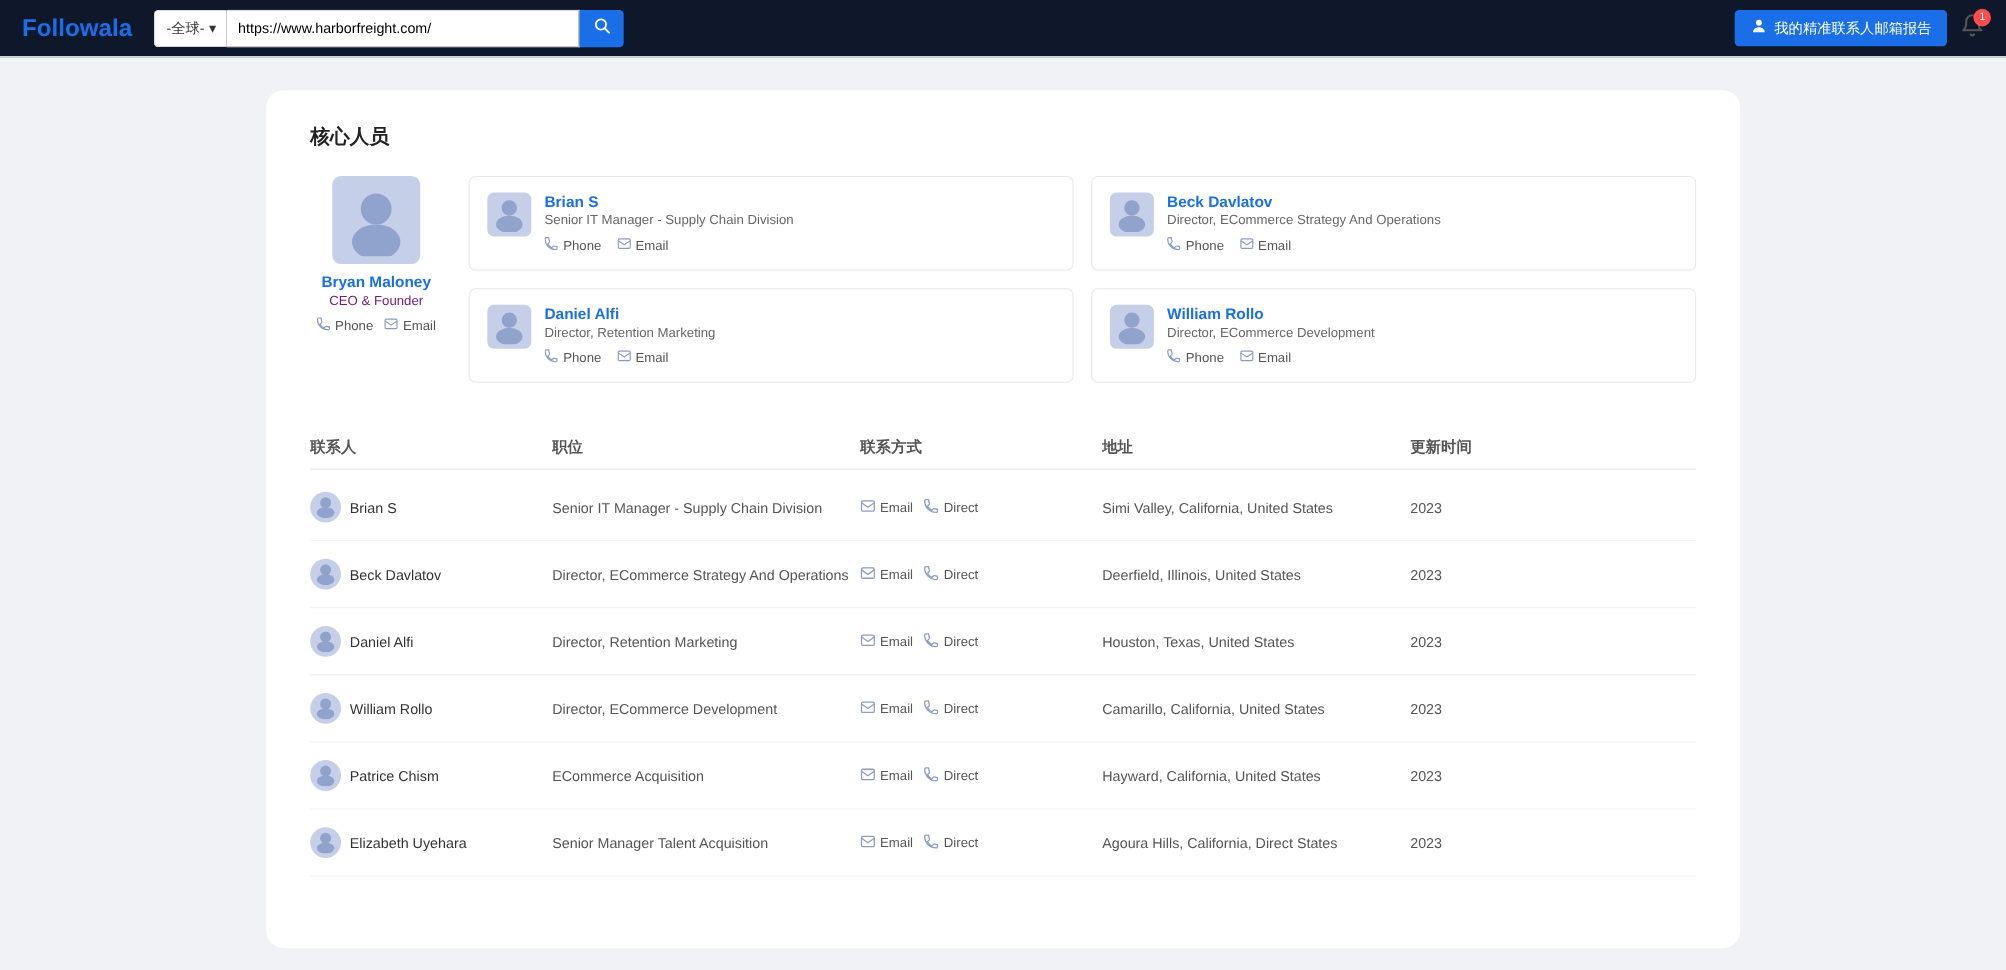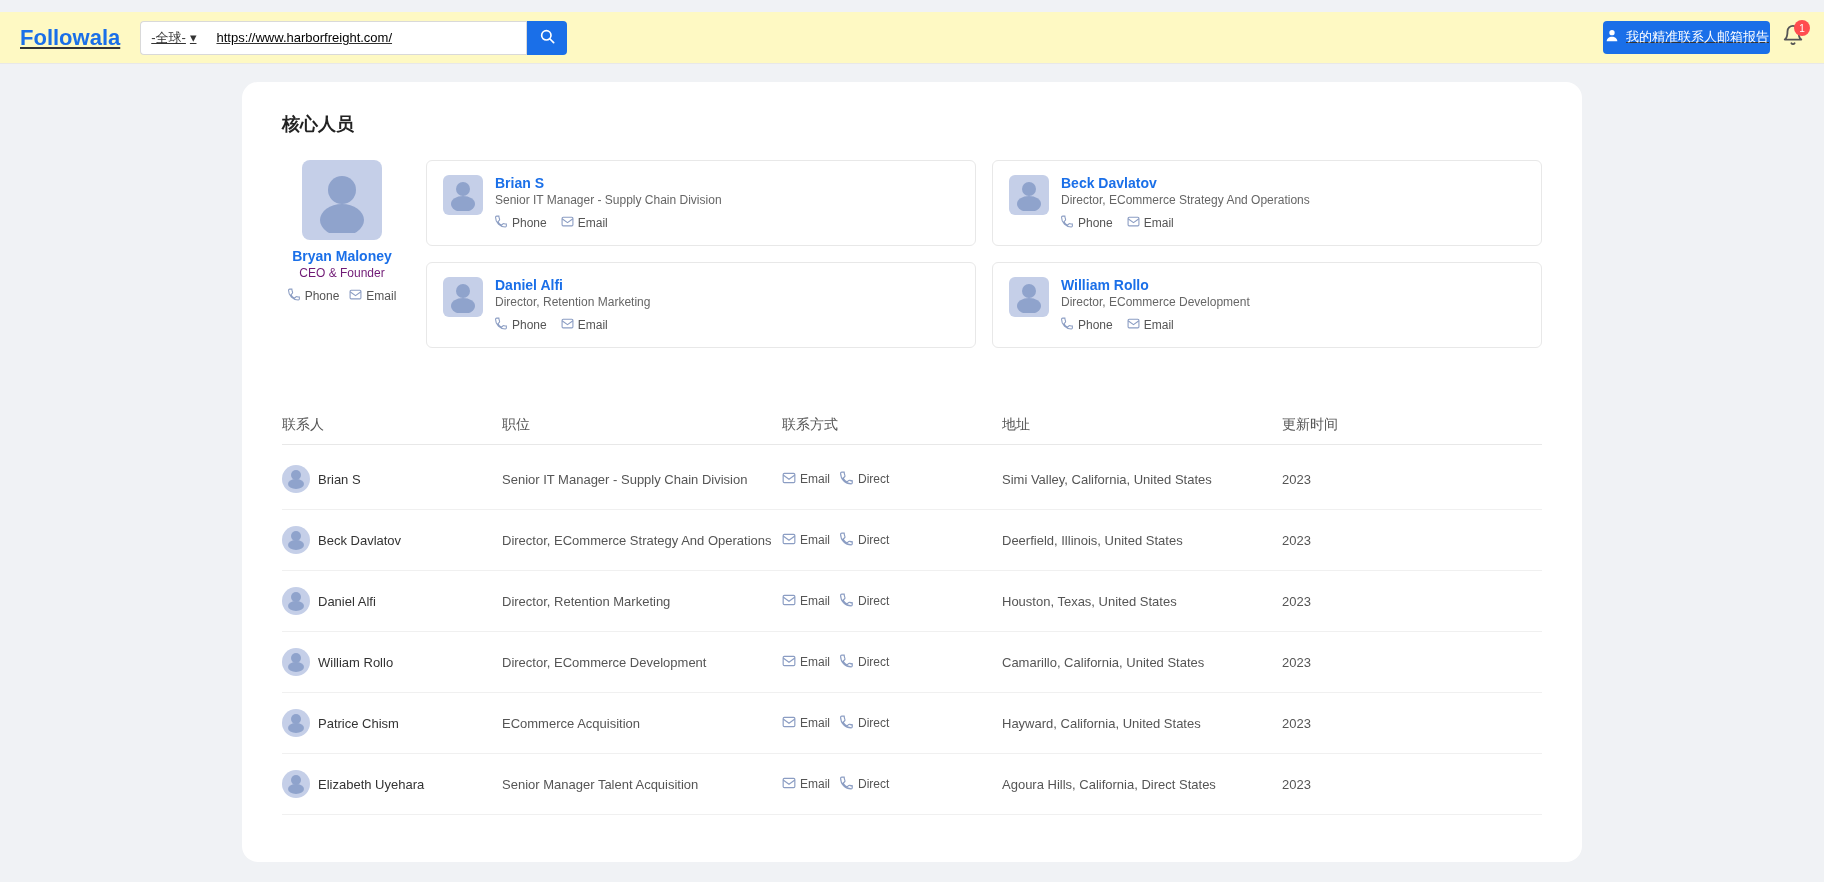--- a/index.html
+++ b/index.html
@@ -2,28 +2,27 @@
 <html><head>
   <meta charset="utf-8">
   <style>
     * { box-sizing: border-box; margin: 0; padding: 0; }
     body { font-family: -apple-system, BlinkMacSystemFont, 'Segoe UI', Arial, sans-serif; background: #f0f2f5; color: #333; font-size: 14px; }
 
     
     .header {
       display: flex;
       align-items: center;
-      background: #fef9c3;
+      background: #0f172a;
       padding: 0 20px;
       height: 52px;
       border-bottom: 1px solid #e8e8e8;
       position: sticky;
-      top: 12px;
+      top: 0;
       z-index: 100;
-      text-decoration: underline;
     }
     .logo {
       font-size: 22px;
       font-weight: 700;
       color: #1a6fe8;
       margin-right: 20px;
       white-space: nowrap;
     }
     .search-region {
       display: flex;
@@ -77,24 +76,25 @@
       margin-left: auto;
       display: flex;
       align-items: center;
       gap: 12px;
     }
     .report-btn {
       background: #1a6fe8;
       color: #fff;
       border: none;
       border-radius: 4px;
-      padding: 7px 1px;
+      padding: 7px 14px;
       font-size: 13px;
       cursor: pointer;
       display: flex;
+      align-items: center;
       gap: 6px;
       white-space: nowrap;
     }
     .notification-btn {
       position: relative;
       background: none;
       border: none;
       cursor: pointer;
       font-size: 20px;
       color: #555;
@@ -232,23 +232,22 @@
     }
     .table-header {
       display: grid;
       grid-template-columns: 220px 280px 220px 280px 120px;
       padding: 10px 0;
       border-bottom: 1px solid #e8e8e8;
       margin-bottom: 4px;
     }
     .table-header-cell {
       font-size: 14px;
-      font-weight: 400;
+      font-weight: 700;
       color: #555;
-      margin-top: 18px;
     }
     .table-row {
       display: grid;
       grid-template-columns: 220px 280px 220px 280px 120px;
       padding: 16px 0;
       border-bottom: 1px solid #f0f0f0;
       align-items: center;
     }
     .table-cell { display: flex; align-items: center; }
     .contact-avatar {

